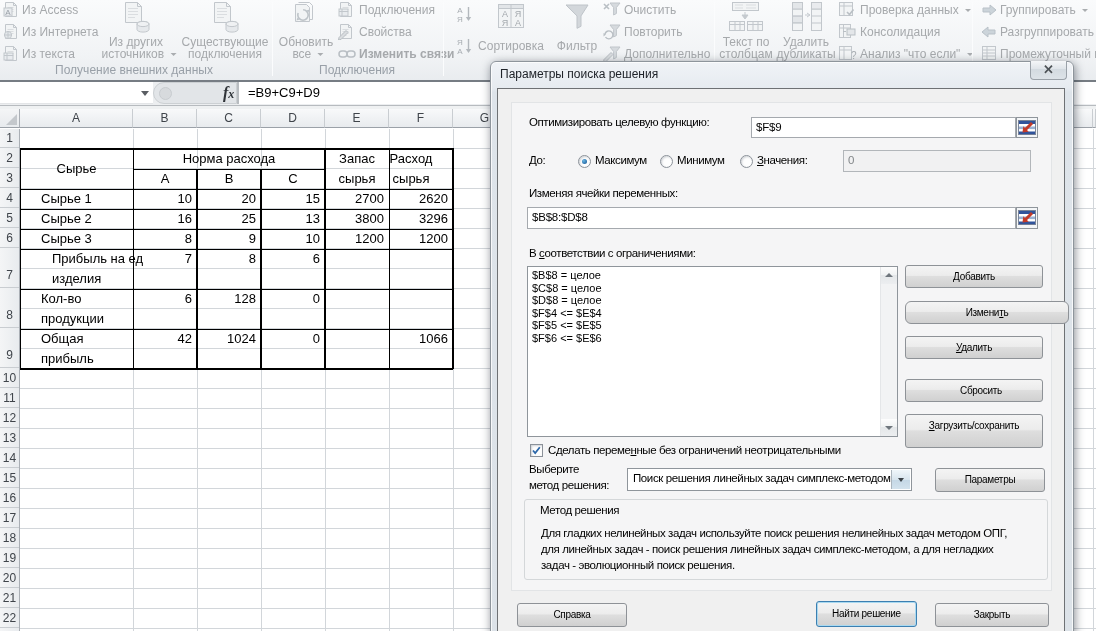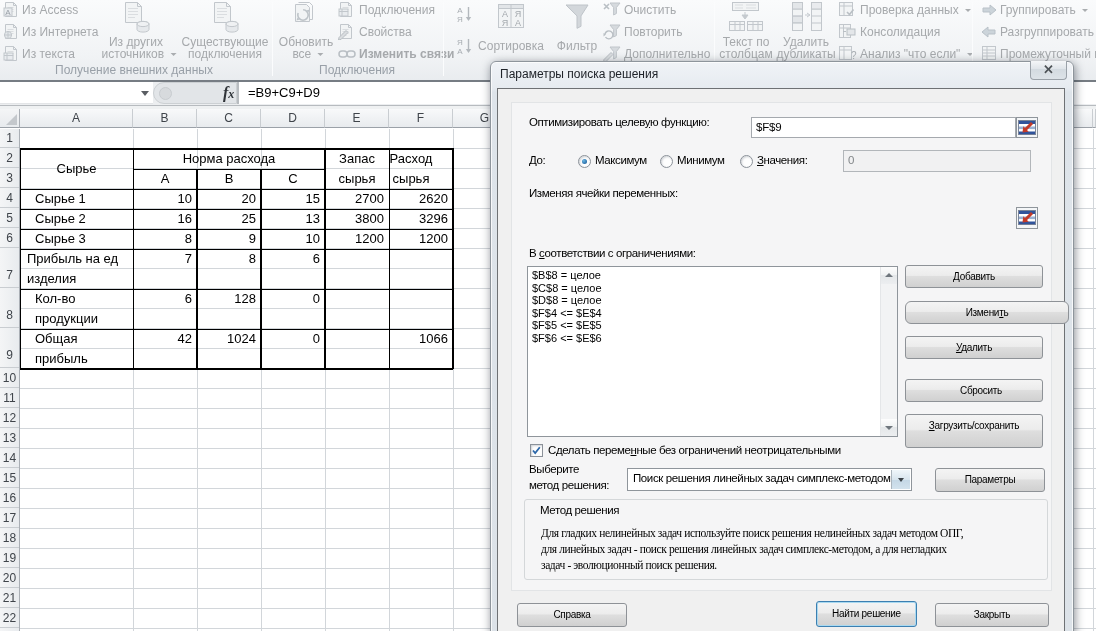--- a/index.html
+++ b/index.html
@@ -41,21 +41,21 @@
 #gridh { left:20px; top:129px; width:1076px; height:502px;
   background:repeating-linear-gradient(to bottom, transparent 0, transparent 19px, #d2d6da 19px, #d2d6da 20px); }
 #gridv { left:133px; top:129px; width:963px; height:502px;
   background:repeating-linear-gradient(to right, #d2d6da 0, #d2d6da 1px, transparent 1px, transparent 64px); }
 
 
 .tl { position:absolute; background:#000; }
 .cell { position:absolute; font-size:13px; color:#000; line-height:20px; white-space:nowrap; }
 .num { text-align:right; padding-right:5px; }
 .ctr { text-align:center; }
-.lft { padding-left:15px; }
+.lft { padding-left:21px; }
 
 
 #dlg { left:490px; top:61px; width:584px; height:575px;
   background:linear-gradient(#f0f3f7, #e6ebf0 26px, #dee4ea 30px, #dce2e8);
   border:1px solid #8e959c; border-radius:6px 6px 0 0;
   box-shadow:1px 2px 10px rgba(40,48,58,.55), inset 0 0 0 1px rgba(255,255,255,.75); }
 #dlg-title { position:absolute; left:9px; top:5px; font-size:12px; color:#20242a; }
 #dlg-close { position:absolute; left:539px; top:-1px; width:37px; height:19px;
   background:linear-gradient(#f4f6f8,#dfe4e9 45%,#d3dae0 45%,#dde3e8);
   border:1px solid #9aa1a8; border-top:none; border-radius:0 0 4px 4px;
@@ -358,21 +358,21 @@
     <div class="cell num" style="left: 197px; top: 209px; width: 64px; height: 20px;">25</div>
     <div class="cell num" style="left: 261px; top: 209px; width: 64px; height: 20px;">13</div>
     <div class="cell num" style="left: 325px; top: 209px; width: 64px; height: 20px;">3800</div>
     <div class="cell num" style="left: 389px; top: 209px; width: 64px; height: 20px;">3296</div>
     <div class="cell lft" style="left: 20px; top: 229px; width: 113px; height: 20px;">Сырье 3</div>
     <div class="cell num" style="left: 133px; top: 229px; width: 64px; height: 20px;">8</div>
     <div class="cell num" style="left: 197px; top: 229px; width: 64px; height: 20px;">9</div>
     <div class="cell num" style="left: 261px; top: 229px; width: 64px; height: 20px;">10</div>
     <div class="cell num" style="left: 325px; top: 229px; width: 64px; height: 20px;">1200</div>
     <div class="cell num" style="left: 389px; top: 229px; width: 64px; height: 20px;">1200</div>
-    <div class="cell lft" style="left: 12px; top: 249px; width: 113px; height: 40px;">Прибыль на ед<br>изделия</div>
+    <div class="cell lft" style="left: 31px; top: 249px; width: 113px; height: 40px;">Прибыль на ед<br>изделия</div>
     <div class="cell num" style="left: 133px; top: 249px; width: 64px; height: 20px;">7</div>
     <div class="cell num" style="left: 197px; top: 249px; width: 64px; height: 20px;">8</div>
     <div class="cell num" style="left: 261px; top: 249px; width: 64px; height: 20px;">6</div>
     <div class="cell lft" style="left: 20px; top: 289px; width: 113px; height: 40px;">Кол-во<br>продукции</div>
     <div class="cell num" style="left: 133px; top: 289px; width: 64px; height: 20px;">6</div>
     <div class="cell num" style="left: 197px; top: 289px; width: 64px; height: 20px;">128</div>
     <div class="cell num" style="left: 261px; top: 289px; width: 64px; height: 20px;">0</div>
     <div class="cell lft" style="left: 20px; top: 329px; width: 113px; height: 40px;">Общая<br>прибыль</div>
     <div class="cell num" style="left: 133px; top: 329px; width: 64px; height: 20px;">42</div>
     <div class="cell num" style="left: 197px; top: 329px; width: 64px; height: 20px;">1024</div>
@@ -402,20 +402,21 @@
     <div class="dl" style="left:31px; top:65px;">До:</div>
     <div class="radio sel" style="left:80px; top:66px;"></div>
     <div class="dl" style="left:97px; top:65px;">Максимум</div>
     <div class="radio" style="left:162px; top:66px;"></div>
     <div class="dl" style="left:179px; top:65px;">Минимум</div>
     <div class="radio" style="left:242px; top:66px;"></div>
     <div class="dl" style="left:259px; top:65px;"><u>З</u>начения:</div>
     <div class="tbox" style="left:345px; top:61px; width:188px; height:22px; background:#f1f1f2; border-color:#b2b6ba; color:#828689;">0</div>
 
     <div class="dl" style="left:31px; top:98px;">Изменяя ячейки переменных:</div>
+    <div class="tbox" style="left:29px; top:118px; width:489px; height:22px;">$B$8:$D$8</div>
     <div class="rangebtn" style="left:518px; top:118px; height:22px;">
         <svg width="18" height="15" style="position:absolute;left:1px;top:2px;">
           <rect x="0.5" y="0.5" width="17" height="14" fill="#fff" stroke="#7a8498"></rect>
           <rect x="1" y="1" width="16" height="3" fill="#31549b"></rect>
           <rect x="1" y="6.5" width="16" height="2.6" fill="#9bb3d4"></rect>
           <rect x="1" y="11.5" width="16" height="2.6" fill="#31549b"></rect>
           <path d="M14 3 L7 10" stroke="#c33a28" stroke-width="3"></path>
           <path d="M4.5 12.5 l6.2 -0.8 l-5.4 -5.4 z" fill="#c33a28"></path>
         </svg>
       </div>
@@ -450,20 +451,20 @@
     <div id="combo" style="position:absolute; left:129px; top:379px; width:285px; height:23px; background:#fff; border:1px solid #8f959b;">
       <div class="dl" style="left:5px; top:3px;">Поиск решения линейных задач симплекс-методом</div>
       <div style="position:absolute; right:1px; top:1px; width:19px; height:19px; background:linear-gradient(#f0f6fa,#d8e5ee 50%,#c4d7e5 50%,#d2e2ed); border-left:1px solid #aab4bc;">
         <i style="display:block; width:0; height:0; border-top:4px solid #3c4349; border-left:3.5px solid transparent; border-right:3.5px solid transparent; margin:8px auto 0;"></i>
       </div>
     </div>
     <div class="win-btn" style="left:437px; top:379px; width:110px; height:24px; line-height:22px;">Параметры</div>
 
     <div id="gbox" style="position:absolute; left:26px; top:410px; width:524px; height:81px; border:1px solid #d4d7d9; border-radius:3px;">
       <div class="dl" style="left:15px; top:4px;text-align:center;">Метод решения</div>
-      <div class="dl" style="left:16px; top:25px; line-height:16px; white-space:normal; width:500px;font-family:Liberation Serif, serif;">Для гладких нелинейных задач используйте поиск решения нелинейных задач методом ОПГ,<br>для линейных задач - поиск решения линейных задач симплекс-методом, а для негладких<br>задач - эволюционный поиск решения.</div>
+      <div class="dl" style="left:16px; top:25px; line-height:16px; white-space:normal; width:500px;">Для гладких нелинейных задач используйте поиск решения нелинейных задач методом ОПГ,<br>для линейных задач - поиск решения линейных задач симплекс-методом, а для негладких<br>задач - эволюционный поиск решения.</div>
     </div>
 
     <div class="win-btn" style="left:19px; top:514px; width:110px; height:24px; line-height:22px;">Справка</div>
     <div class="win-btn" id="solvebtn" style="left:318px; top:512px; width:101px; height:26px; line-height:24px; border:1px solid #3c7fb1; box-shadow:inset 0 0 0 1px #a9d9f0;">Найти решение</div>
     <div class="win-btn" style="left:437px; top:514px; width:114px; height:24px; line-height:22px;">Закрыть</div>
   </div>
 </div>
 
 </body></html>

